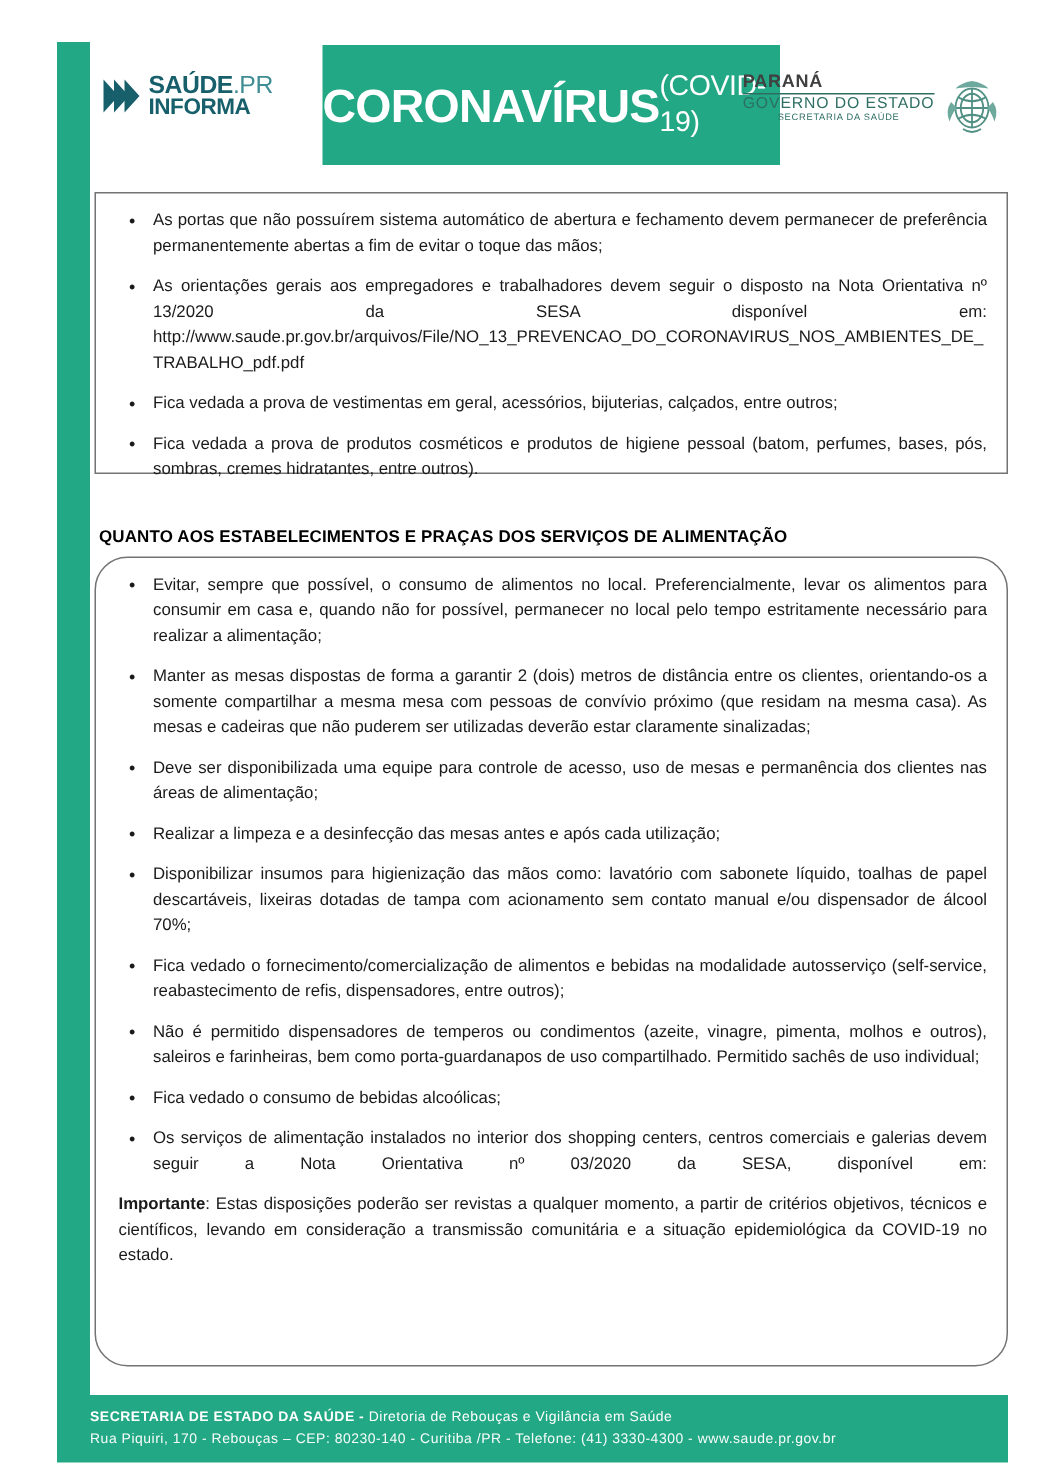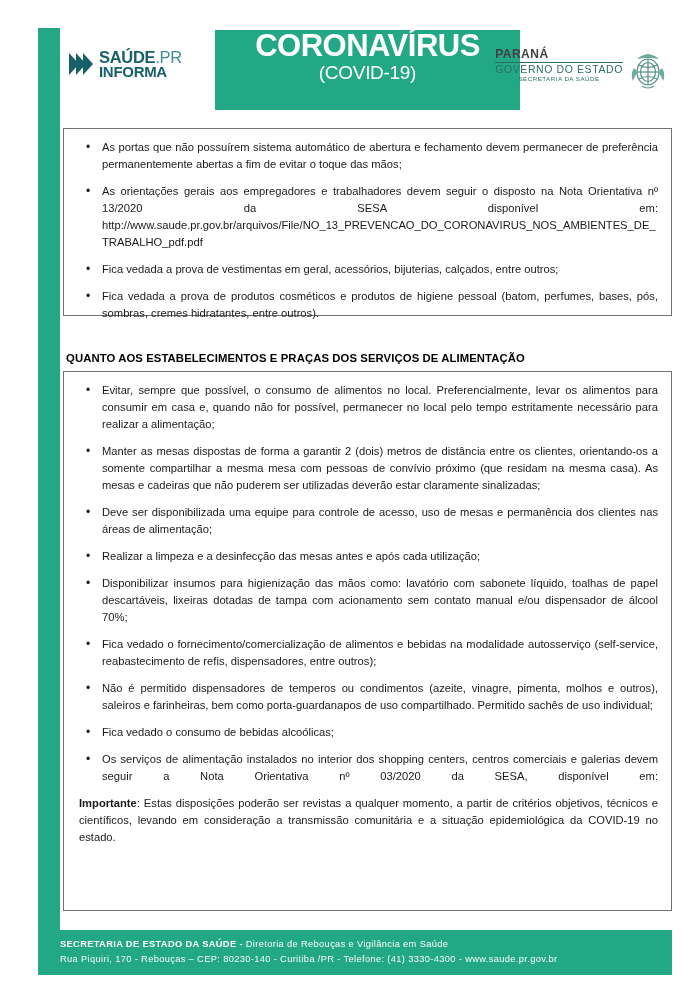--- a/index.html
+++ b/index.html
@@ -84,21 +84,21 @@
   }
 
   .corona-banner {
     position: absolute;
     left: 155px;
     top: 2px;
     width: 305px;
     height: 80px;
     background: #22a884;
     display: flex;
-    flex-direction: column;
+    flex-direction: row;
     align-items: center;
   }
   .corona-banner .t1 {
     color: #ffffff;
     font-size: 31px;
     font-weight: bold;
     letter-spacing: -0.5px;
     line-height: 1;
   }
   .corona-banner .t2 {
@@ -150,21 +150,21 @@
   }
 
   
   .box {
     position: absolute;
     border: 1px solid #737373;
     background: #ffffff;
     box-sizing: border-box;
   }
   #box1 { left: 63px; top: 128px; width: 609px; height: 188px; }
-  #box2 { left: 63px; top: 371px; width: 609px; height: 540px; }
+  #box2 { left: 63px; top: 371px; width: 609px; height: 540px; border-radius: 22px; }
 
   .section-title {
     position: absolute;
     left: 66px;
     top: 352px;
     font-size: 11.3px;
     font-weight: bold;
     color: #000000;
     letter-spacing: 0.1px;
   }

